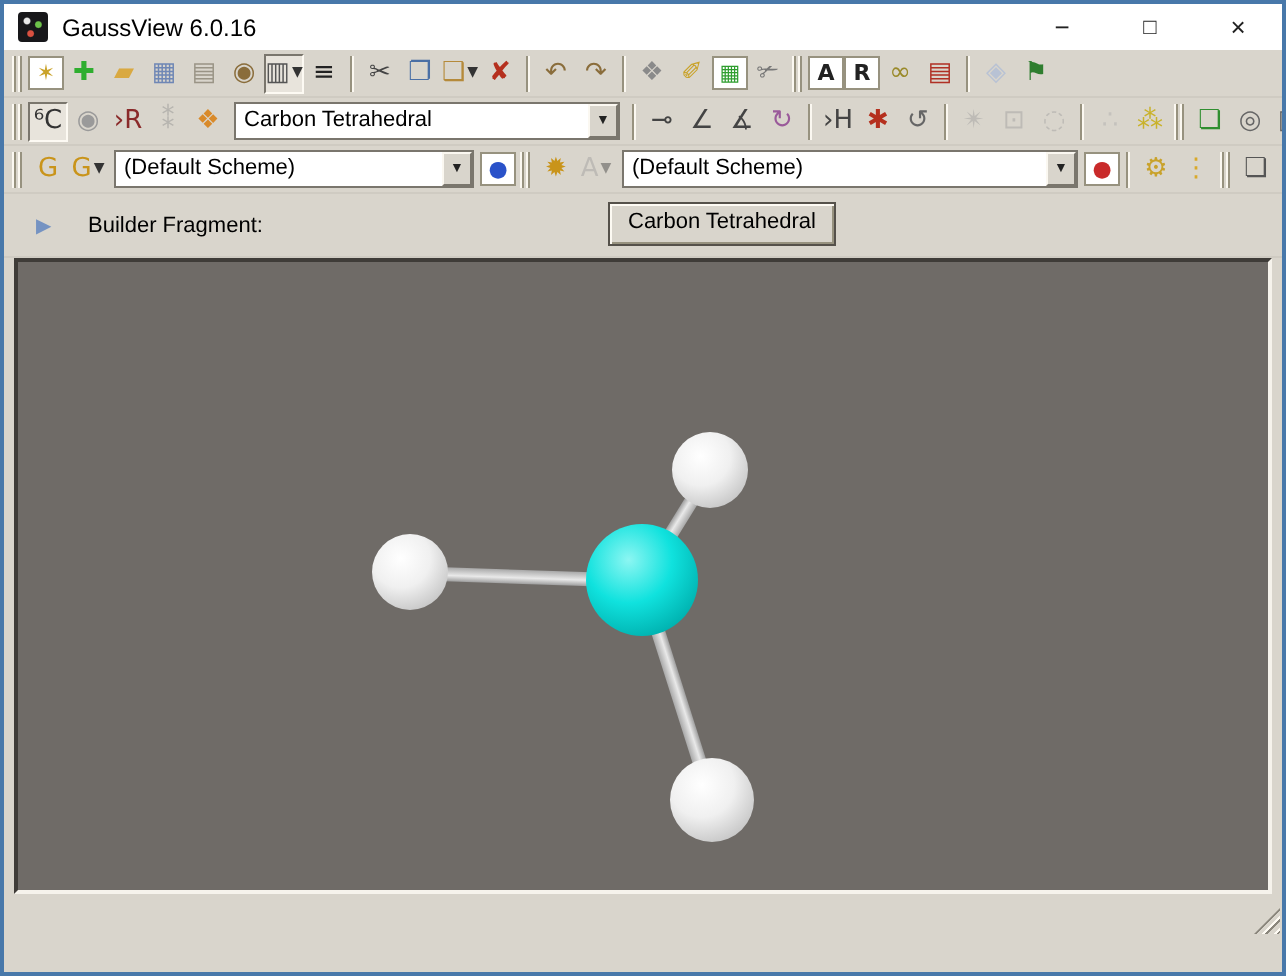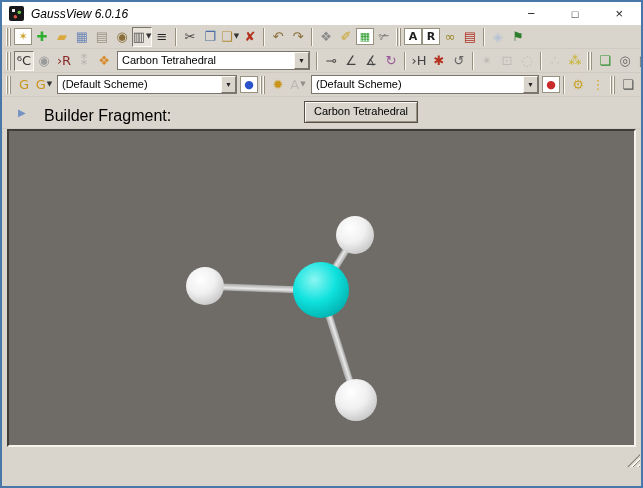--- a/index.html
+++ b/index.html
@@ -4,21 +4,21 @@
 <style>
   html,body{margin:0;padding:0;background:#fff;}
   *{box-sizing:border-box;}
   .window{
     position:relative;width:643px;height:488px;
     border:2px solid #4878aa;background:#d9d5cc;
     font-family:"Liberation Sans",sans-serif;color:#000;
     overflow:hidden;
   }
   
-  .titlebar{height:23px;background:#ffffff;display:flex;align-items:center;padding:0 0 0 7px;font-style:italic;}
+  .titlebar{height:23px;background:#ffffff;display:flex;align-items:center;padding:0 0 0 7px;}
   .app-icon{width:15px;height:15px;flex:0 0 15px;border-radius:2px;
     background:
       radial-gradient(circle at 30% 30%, #e8e8e8 1.4px, rgba(0,0,0,0) 2px),
       radial-gradient(circle at 68% 42%, #6dc24a 1.4px, rgba(0,0,0,0) 2px),
       radial-gradient(circle at 42% 72%, #d95040 1.4px, rgba(0,0,0,0) 2px),
       #17171a;}
   .title-text{font-size:12px;margin-left:7px;flex:1;white-space:nowrap;}
   .caption-btn{width:44px;height:23px;display:flex;align-items:center;justify-content:center;
     font-size:13px;color:#222;}
   .caption-btn.max span{font-size:11px;}
@@ -42,21 +42,21 @@
   .tbtn.disabled{opacity:.42;filter:grayscale(60%);}
   .dd{font-size:7px;margin-left:1px;color:#333;align-self:center;}
   .combo{height:19px;display:flex;align-items:stretch;background:#fff;border:1px solid #7a766d;
     margin:0 3px;flex:0 0 auto;}
   .combo-text{flex:1;font-size:11px;padding:2px 4px 0 4px;white-space:nowrap;overflow:hidden;}
   .combo-btn{width:15px;background:#d9d5cc;border:1px solid;border-color:#fbf8f1 #7a766d #7a766d #fbf8f1;
     display:flex;align-items:center;justify-content:center;font-size:7px;color:#222;}
   
   .builder-row{height:32px;position:relative;border-bottom:1px solid #cfcbc2;}
   .builder-expander{position:absolute;left:16px;top:10px;font-size:10px;color:#7593c2;}
-  .builder-label{position:absolute;left:42px;top:10px;font-size:16px;}
+  .builder-label{position:absolute;left:42px;top:10px;font-size:11px;}
   .builder-btn{position:absolute;left:302px;top:4px;height:22px;padding:3px 9px 0 9px;font-size:11px;
     background:#d9d5cc;border:1px solid #55514a;
     box-shadow:inset 1px 1px 0 #fdfaf3, inset -1px -1px 0 #97927f;}
   
   .viewport{position:relative;margin:0 5px;height:318px;background:#6f6b67;overflow:hidden;
     border-top:2px solid #3f3c38;border-left:2px solid #3f3c38;
     border-right:2px solid #f6f3ec;border-bottom:2px solid #f6f3ec;}
   .bond{position:absolute;border-radius:3px;}
   .atom{position:absolute;border-radius:50%;}
   

